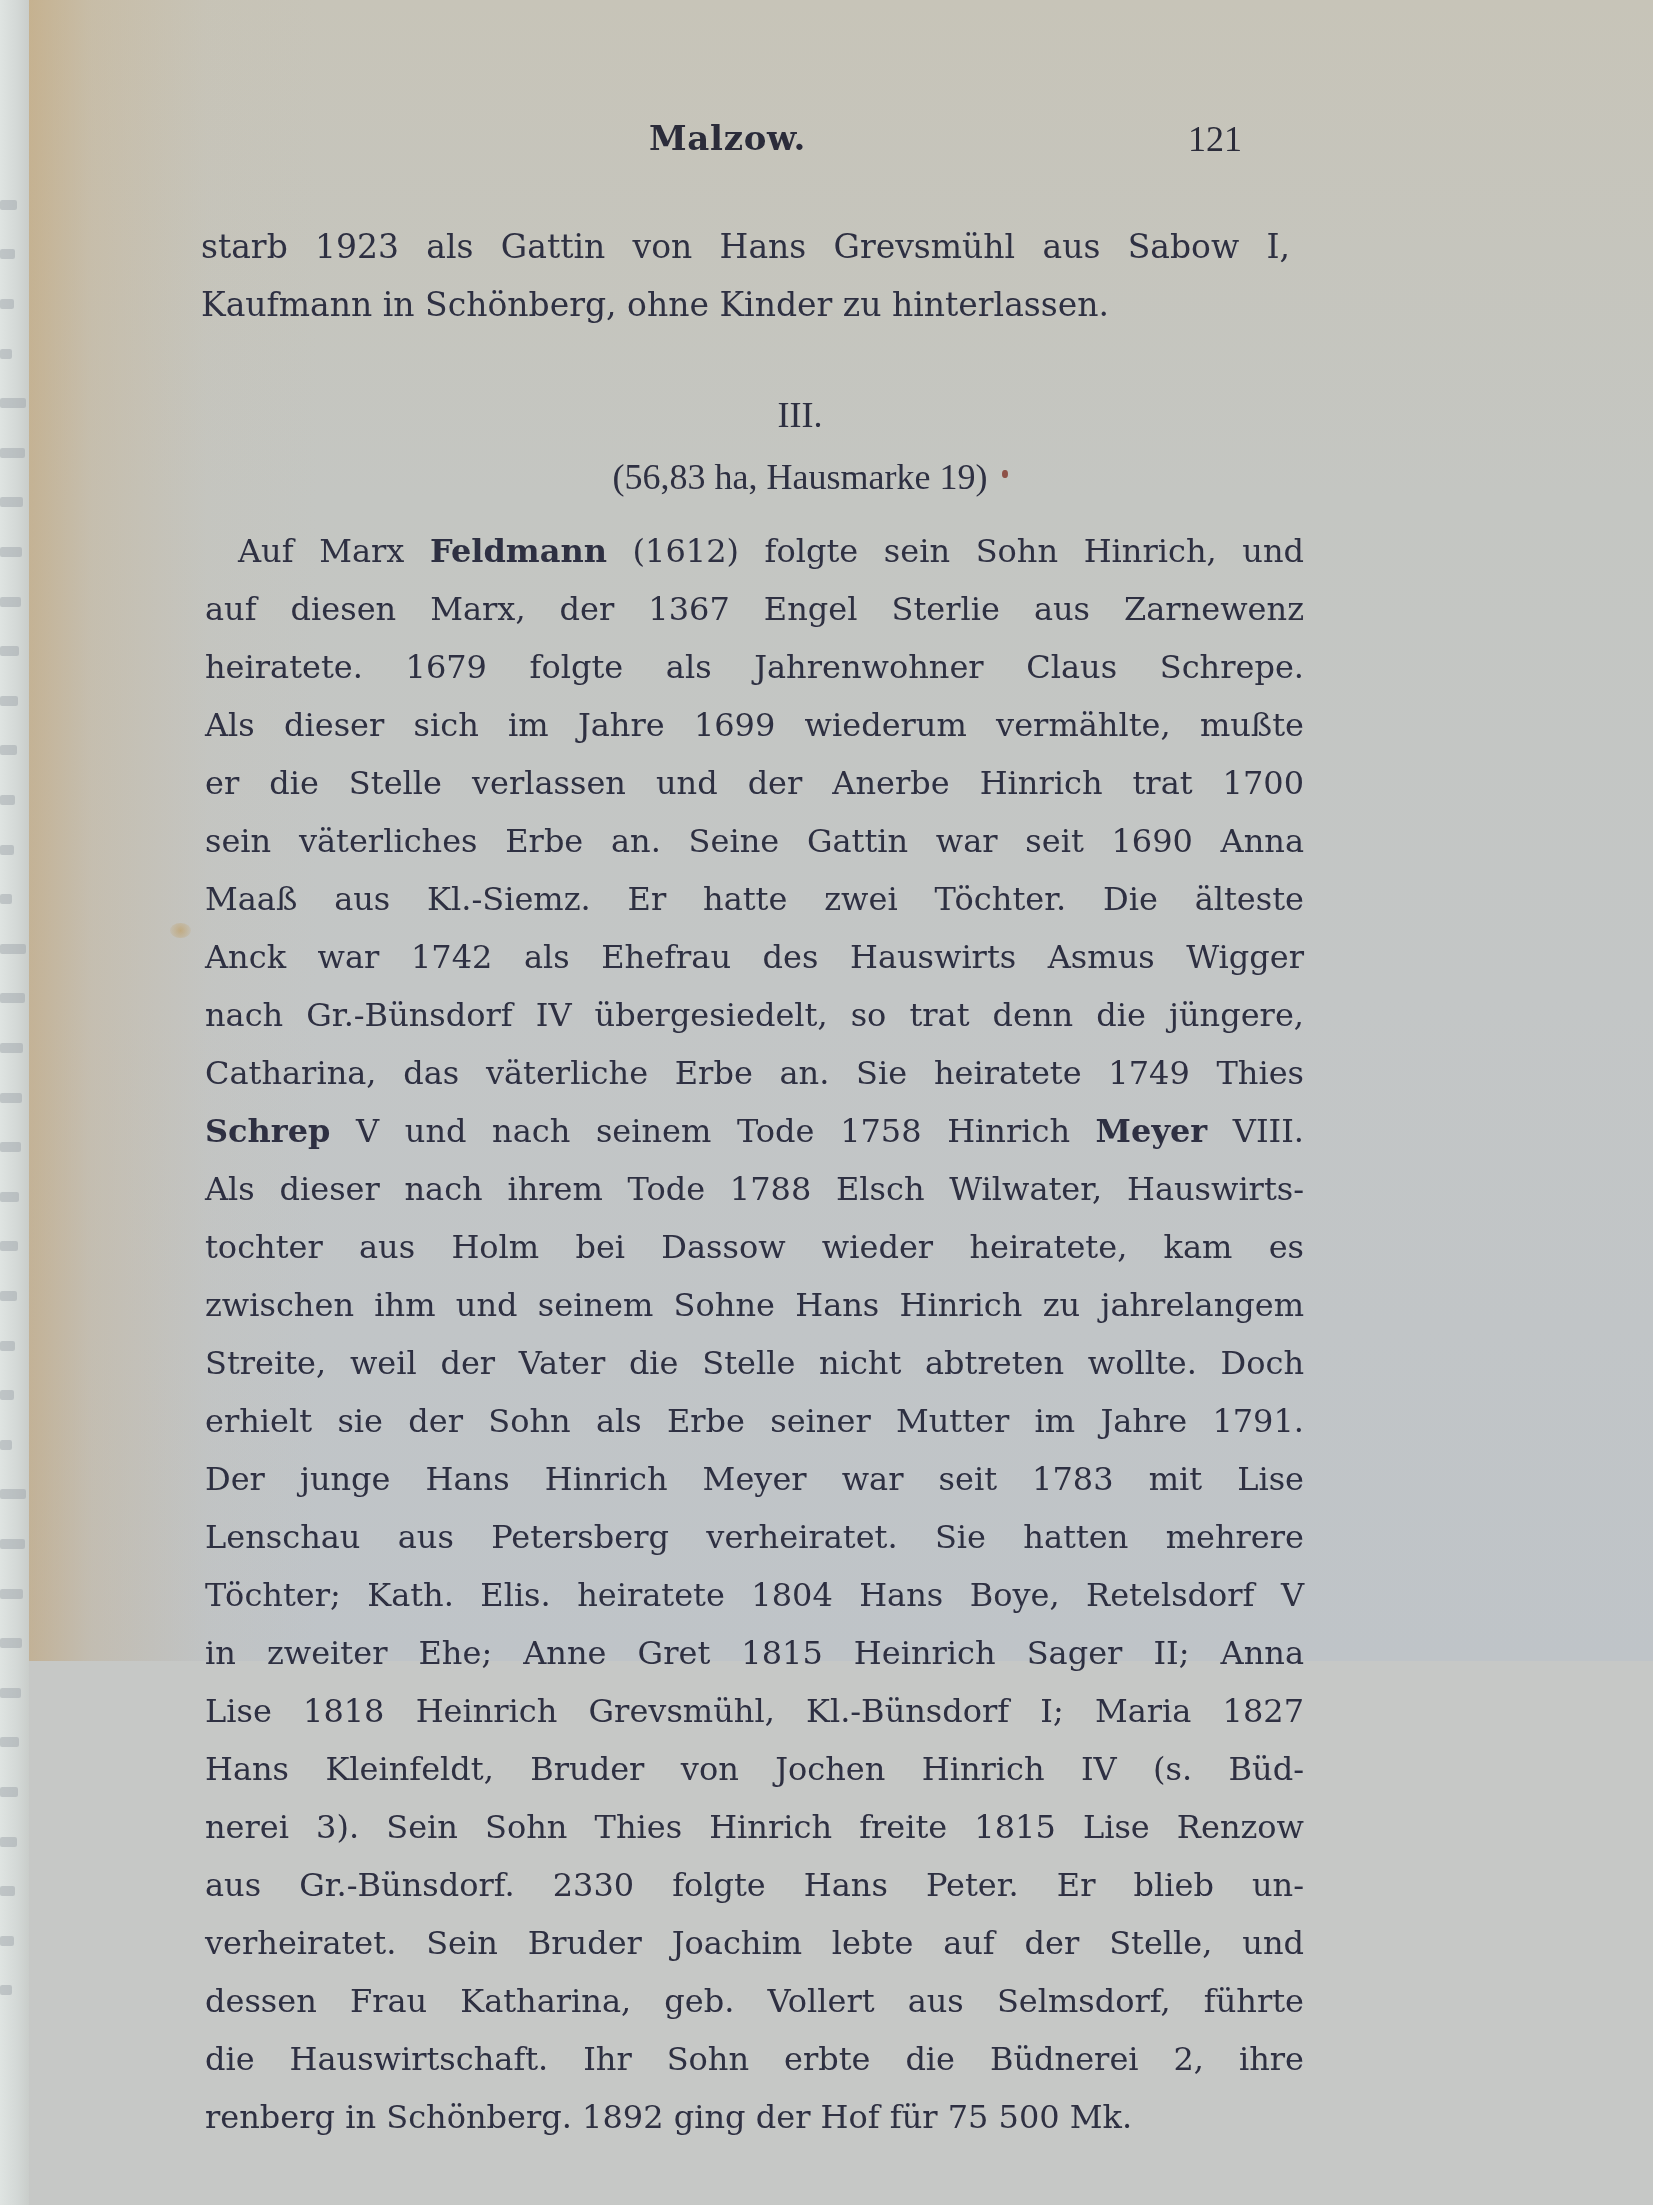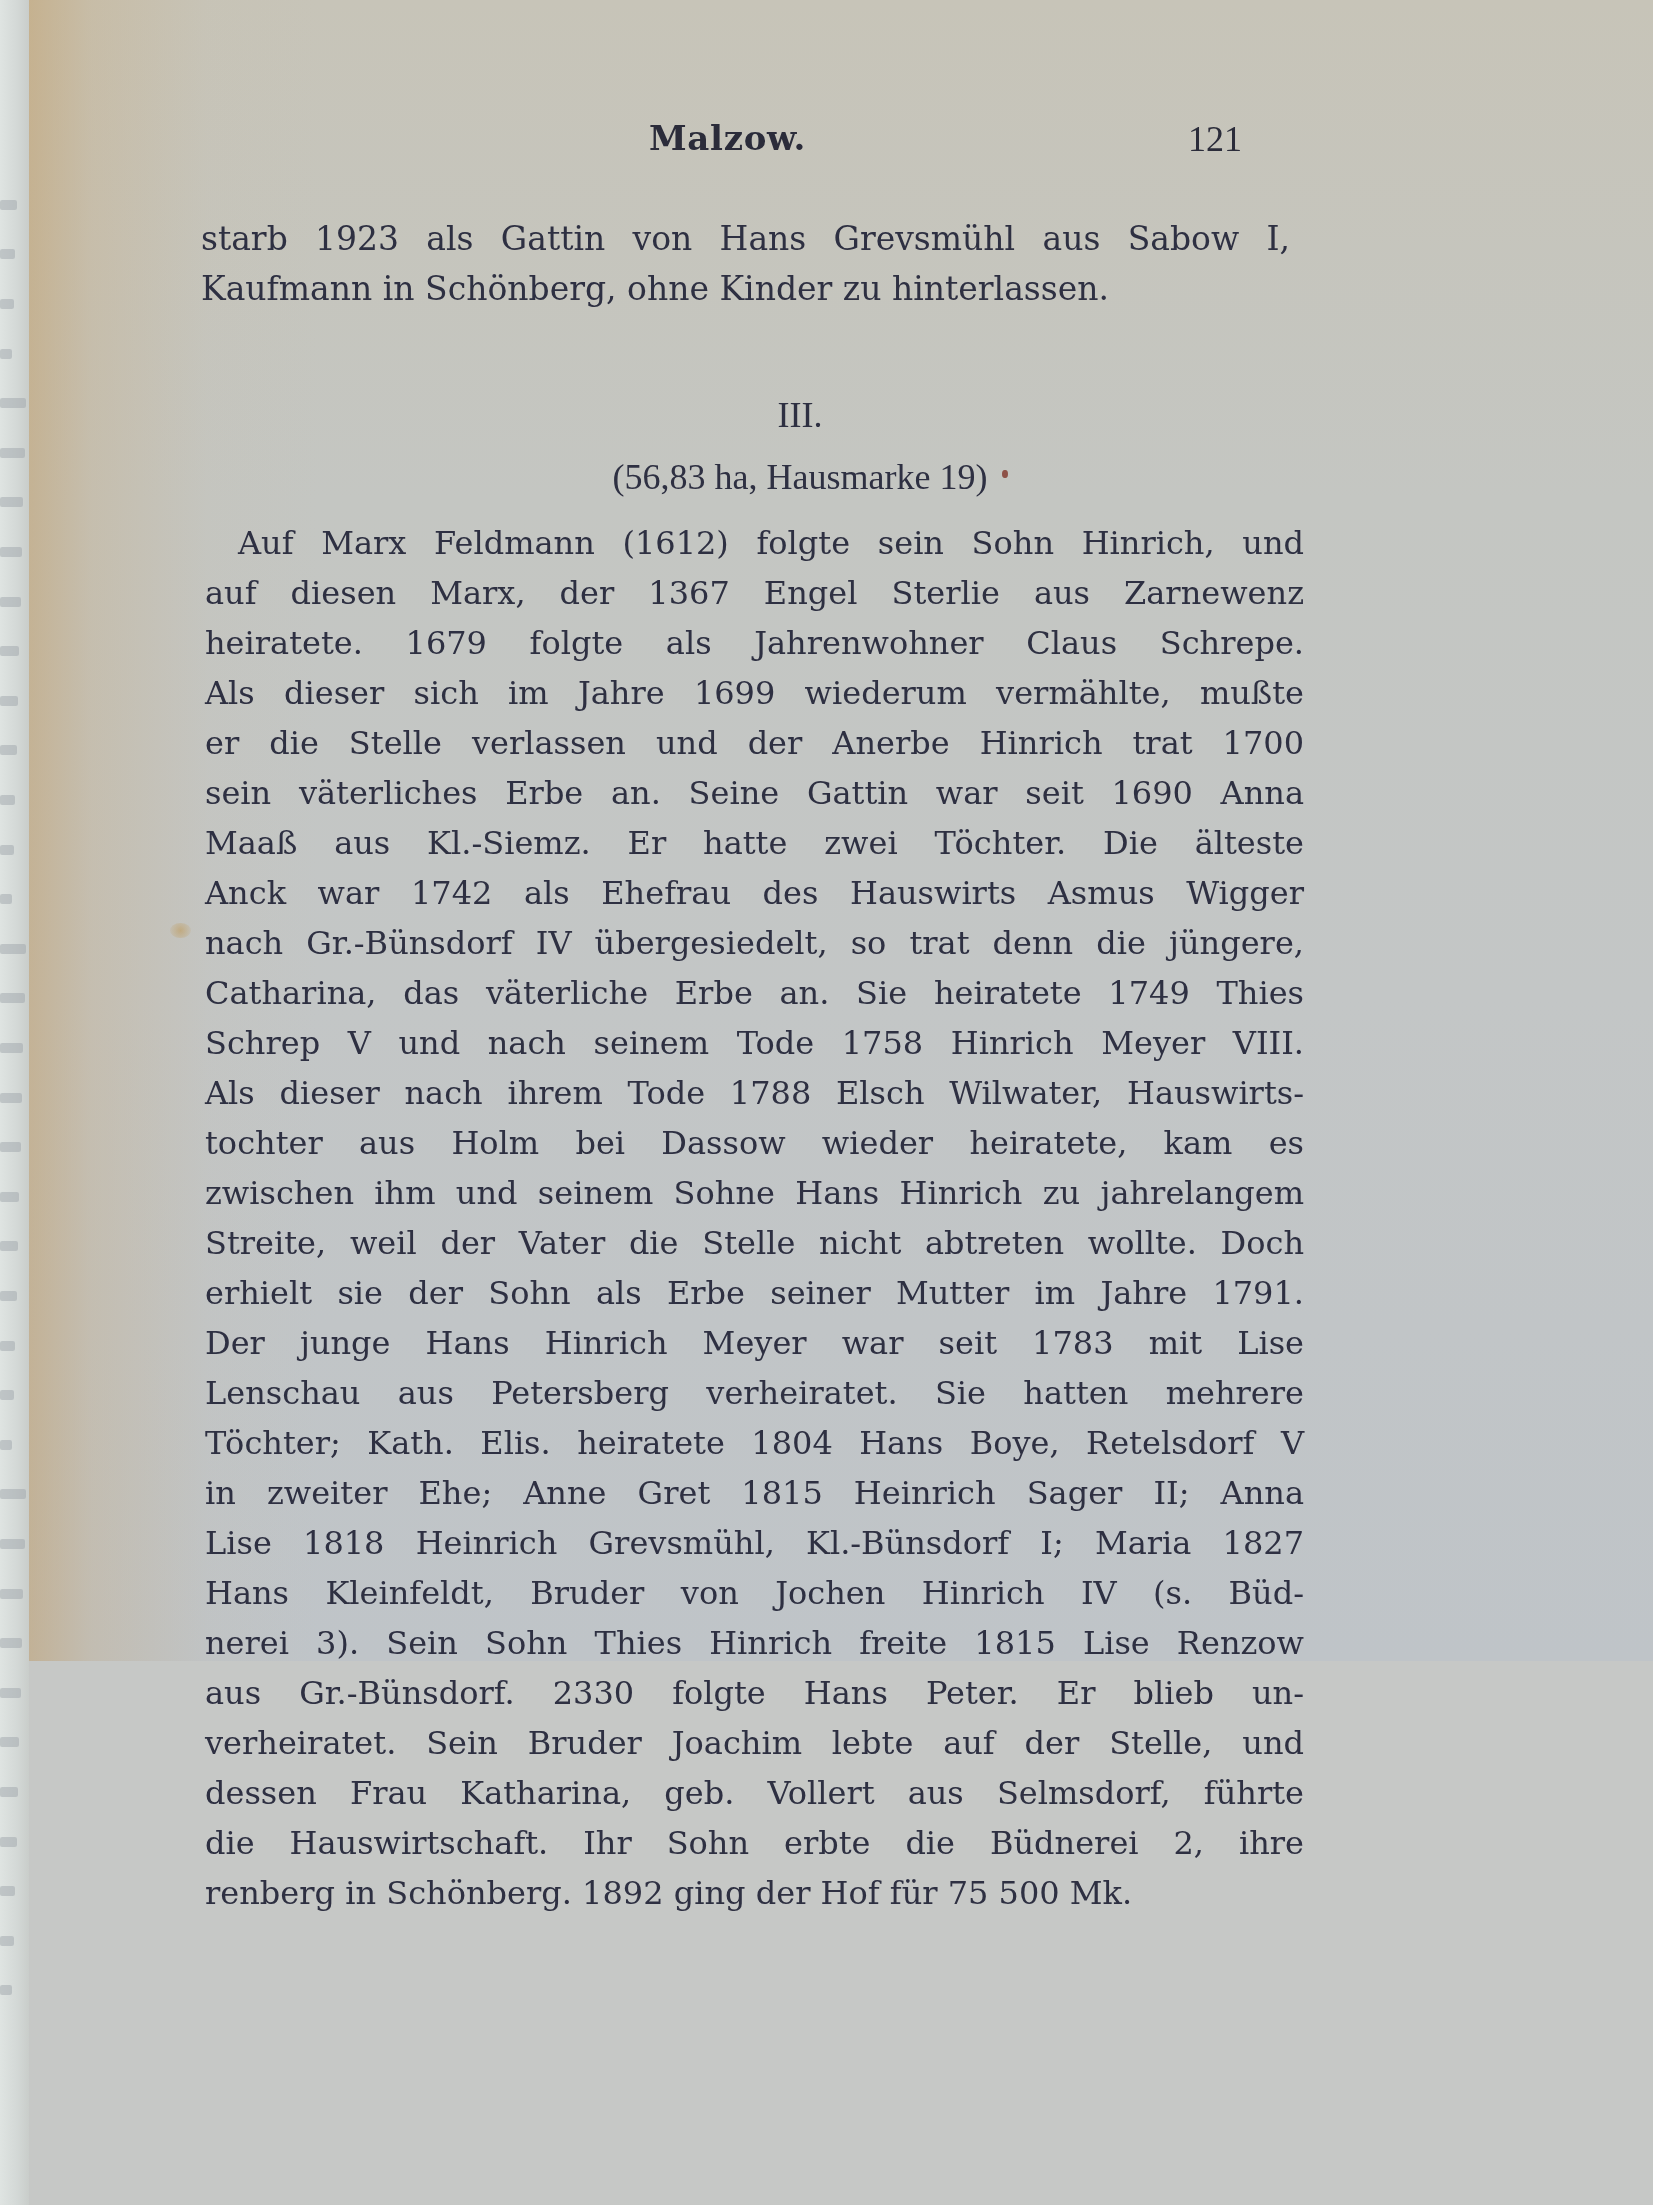--- a/index.html
+++ b/index.html
@@ -76,20 +76,21 @@
       color: #2e3042;
       font-family: "DejaVu Serif", serif;
       font-size: 33px;
       line-height: 50px;
     }
     .line {
       display: block;
       white-space: nowrap;
       text-align: justify;
       text-align-last: justify;
+      margin-top: 8px;
     }
     .line.last {
       text-align-last: left;
     }
     .section-heading {
       position: absolute;
       left: 0;
       width: 1624px;
       text-align: center;
       font-family: "Liberation Serif", serif;
@@ -111,21 +112,21 @@
       width: 1099px;
       color: #2e3042;
       font-family: "DejaVu Serif", serif;
       font-size: 32px;
       line-height: 50px;
     }
     .body-para .line:first-child {
       padding-left: 33px;
     }
     b.bold-name {
-      font-weight: normal;
+      font-weight: bold;
     }
     .red-mark {
       position: absolute;
       left: 973px; top: 470px;
       width: 5.5px; height: 8.3px;
       border-radius: 50%;
       background: #8e5248;
     }
   </style>
 </head>

